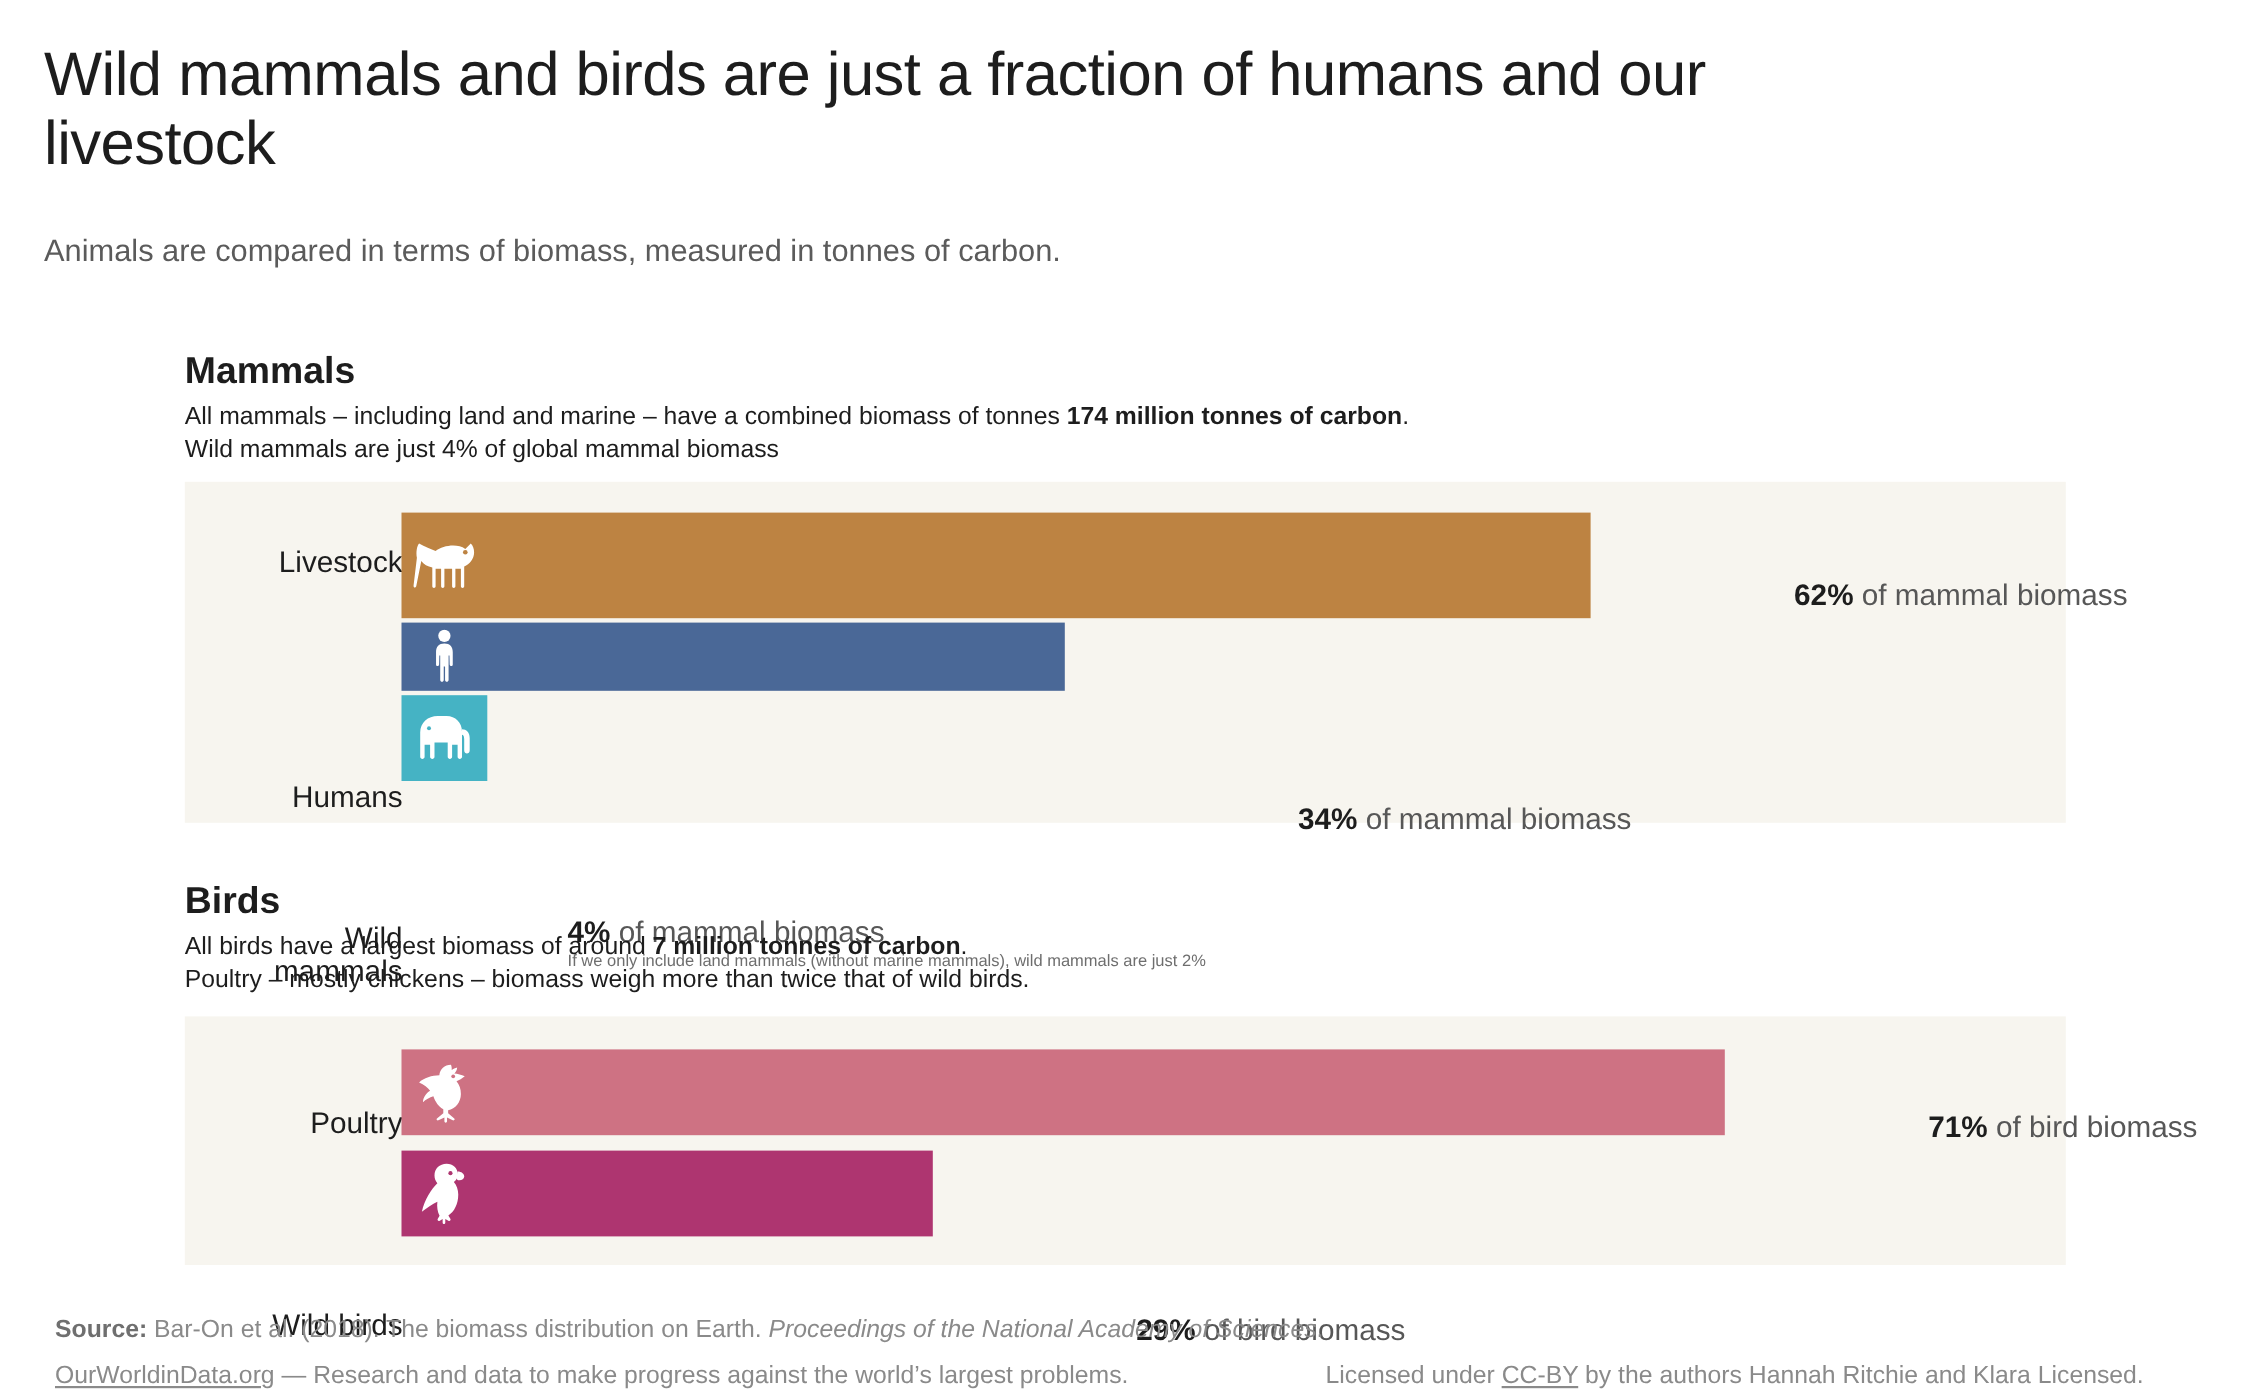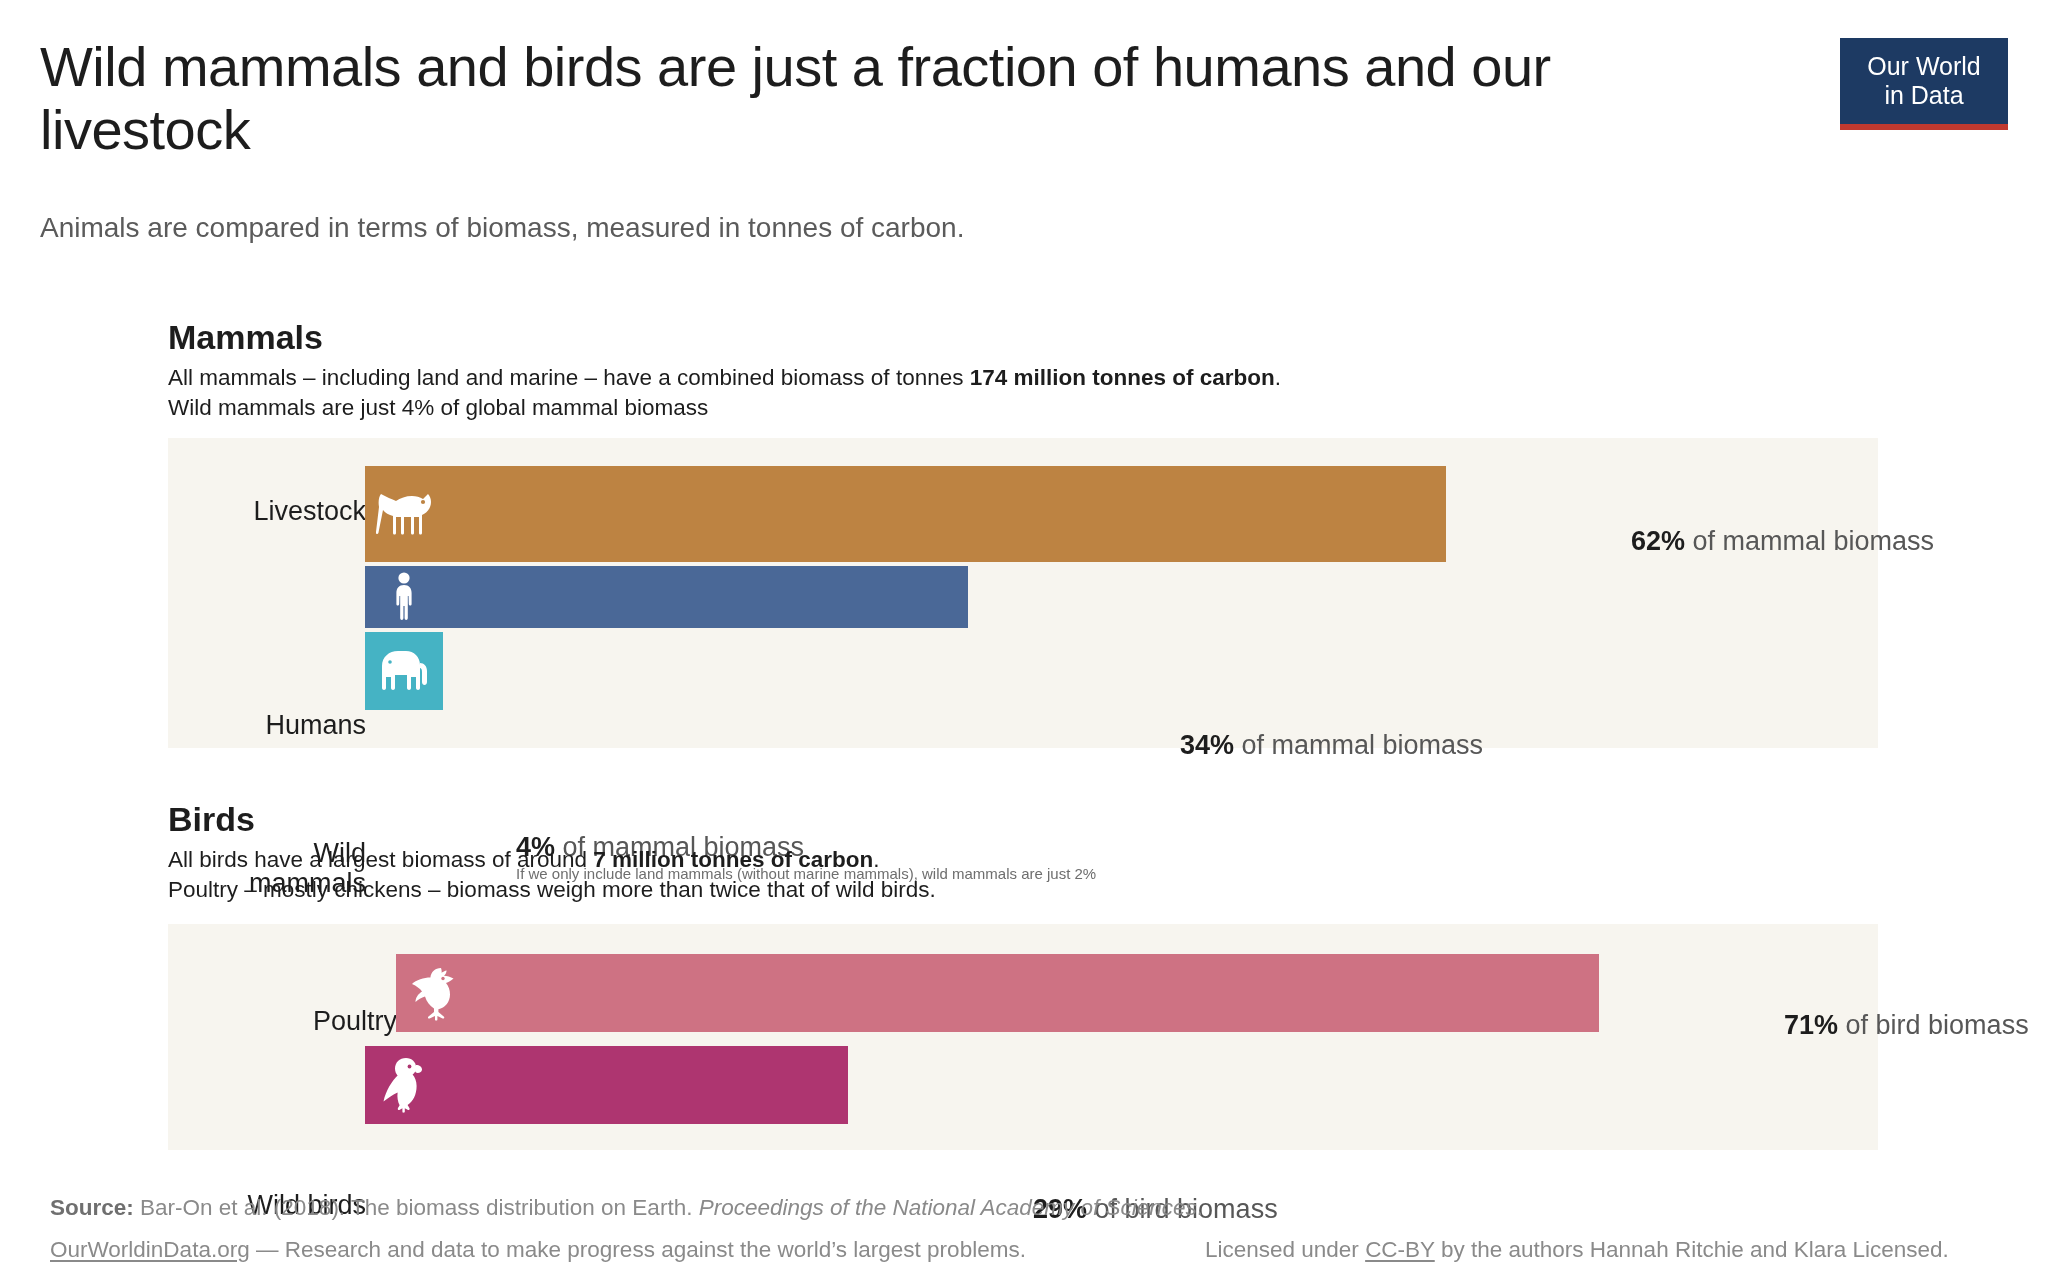--- a/index.html
+++ b/index.html
@@ -128,24 +128,20 @@
   .u { text-decoration: underline; text-underline-offset: 3px; }
 </style>
 </head>
 <body>
 
 <div class="page">
 
   <div class="title">Wild mammals and birds are just a fraction of humans and our livestock</div>
   <div class="subtitle">Animals are compared in terms of biomass, measured in tonnes of carbon.</div>
 
-  <div class="logo">
-    <span>Our World</span>
-    <span>in Data</span>
-  </div>
 
   <div class="section-head" style="top:318px;">
     <div class="section-title">Mammals</div>
     <div class="section-line">
       <span>All mammals – including land and marine – have a combined biomass of tonnes </span><b>174 million tonnes of carbon</b><span>.</span>
     </div>
     <div class="section-line">Wild mammals are just 4% of global mammal biomass</div>
   </div>
 
   <div class="panel" style="top:438px; height:310px;">
@@ -205,21 +201,21 @@
   <div class="section-head" style="top:800px;">
     <div class="section-title">Birds</div>
     <div class="section-line">
       <span>All birds have a largest biomass of around </span><b>7 million tonnes of carbon</b><span>.</span>
     </div>
     <div class="section-line">Poultry – mostly chickens – biomass weigh more than twice that of wild birds.</div>
   </div>
 
   <div class="panel" style="top:924px; height:226px;">
 
-    <div class="row" style="top:30px; height:78px; width:100%;margin-left:31px;">
+    <div class="row" style="top:30px; height:78px; width:100%;">
       <div class="row-label" style="top:52px;">Poultry</div>
       <div class="bar" style="top:0; height:78px; width:1203px; background:#ce7283;">
         <div class="bar-icon">
           <svg width="50" height="56" viewBox="0 0 50 56" fill="#ffffff">
             <path d="M31 3 C25 3 21 7 20.4 12.5 C14 12.5 6 15 2 19 C6.5 21 10 23.5 12 26.5 C8 29 5.5 33 5.5 37 C8 34.5 11.5 32.5 15 31.5 C16.5 36.5 20 41 24 43.5 L24 47 L18.5 51.5 C17.2 52.6 18.2 54 19.6 53.4 L25 51 L25 54.4 C25 56 27.4 56 27.4 54.4 L27.4 51 L32.6 53.4 C34 54 35 52.6 33.7 51.5 L28.4 47 L28.4 44.3 C35 43 40 37 40 29.5 C40 25 38.6 21 36 18 C38.6 17 41 15.5 43.5 13.5 C40.6 12 37 11 34 10.8 C35.5 9.5 36.5 7.5 36.6 5.4 C34.8 5.8 33 6.6 31.6 7.8 C31.8 6.2 31.6 4.6 31 3 Z"></path>
             <circle cx="33" cy="13.5" r="1.7" fill="#ce7283"></circle>
           </svg>
         </div>
       </div>
       <div class="value" style="left:1585px; top:56px;">

